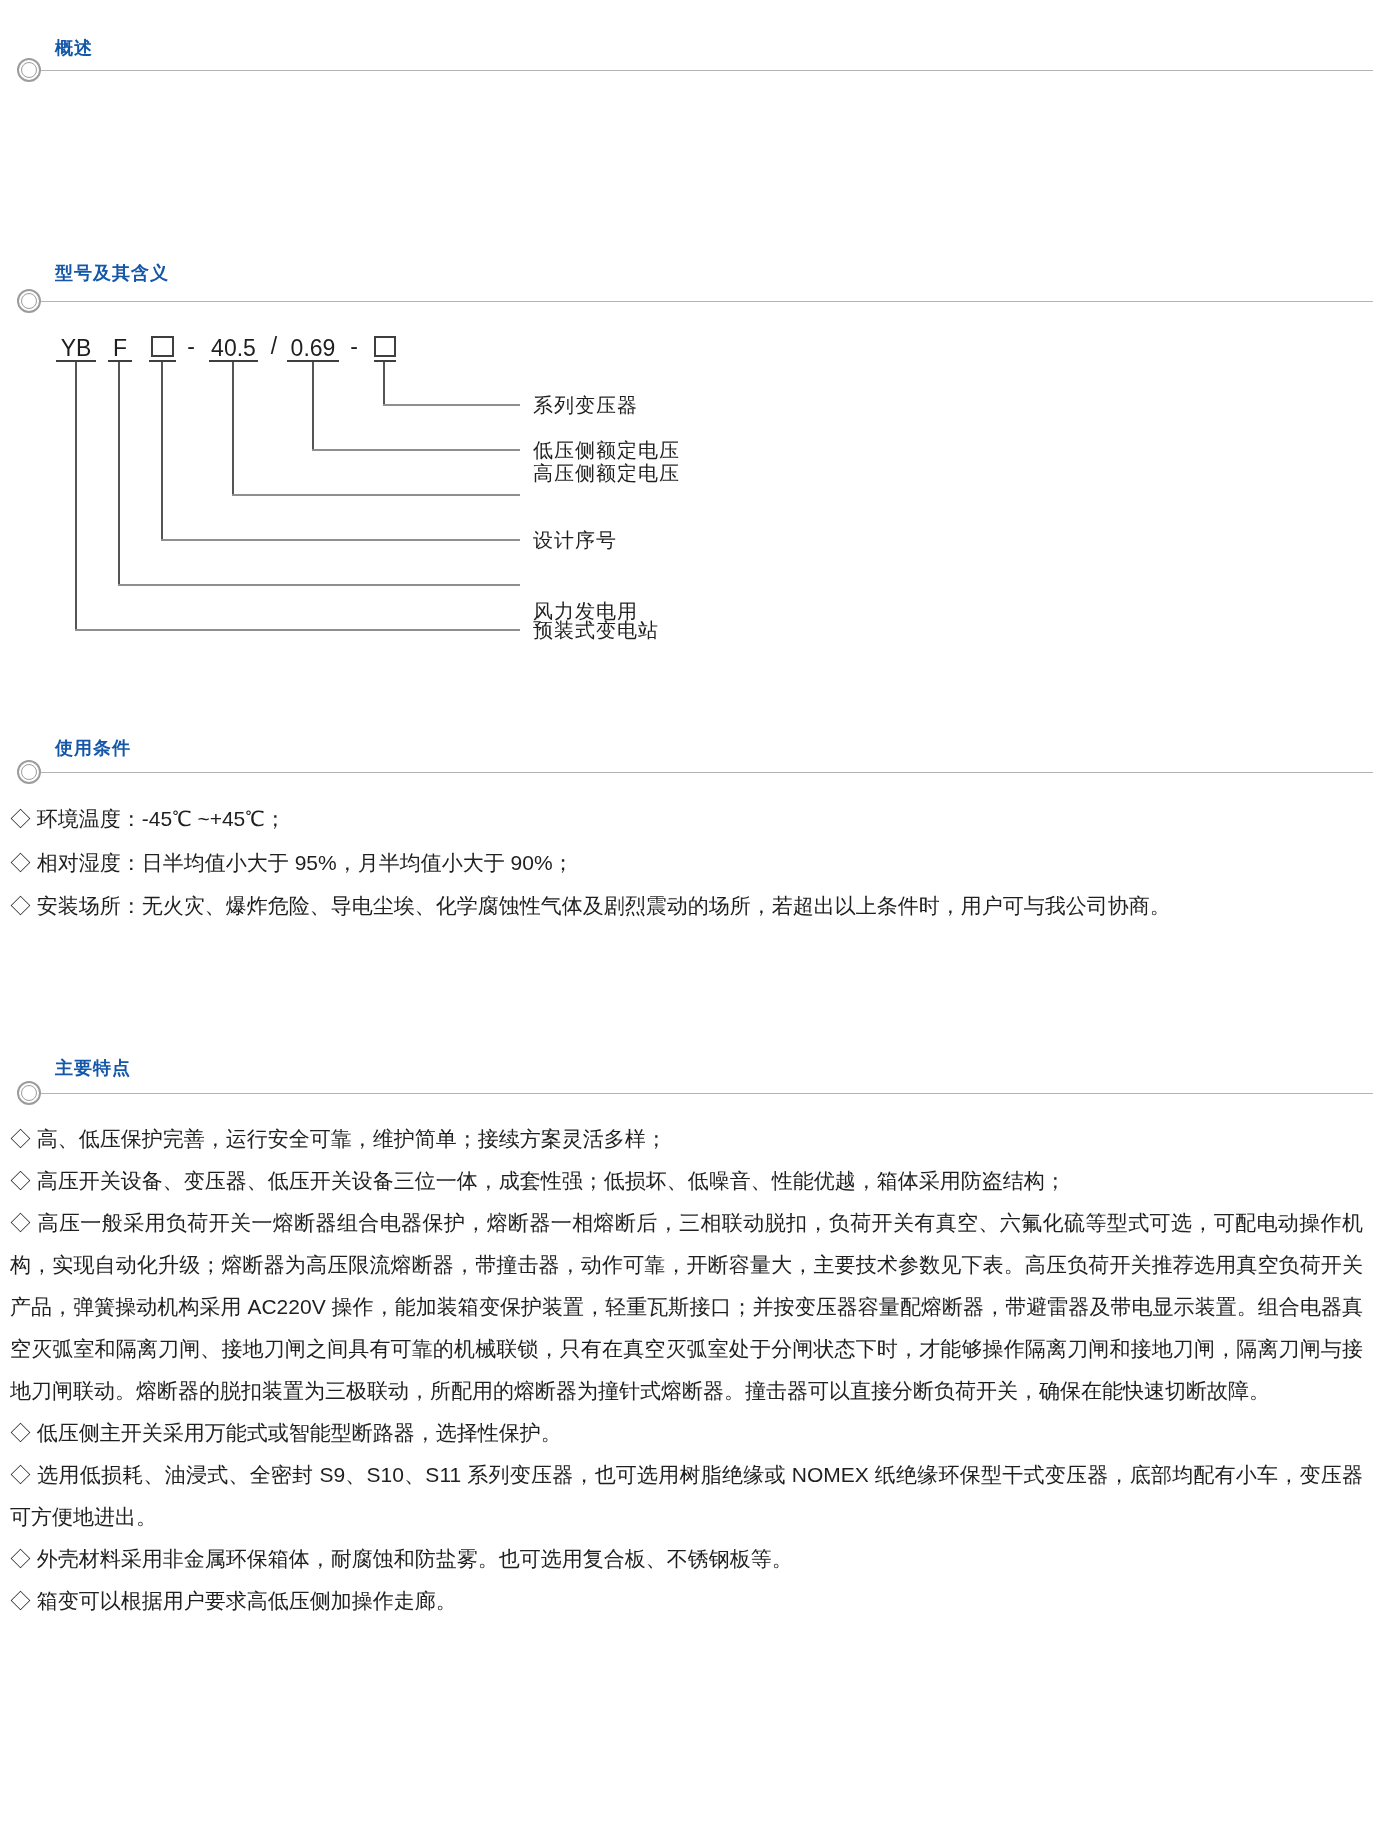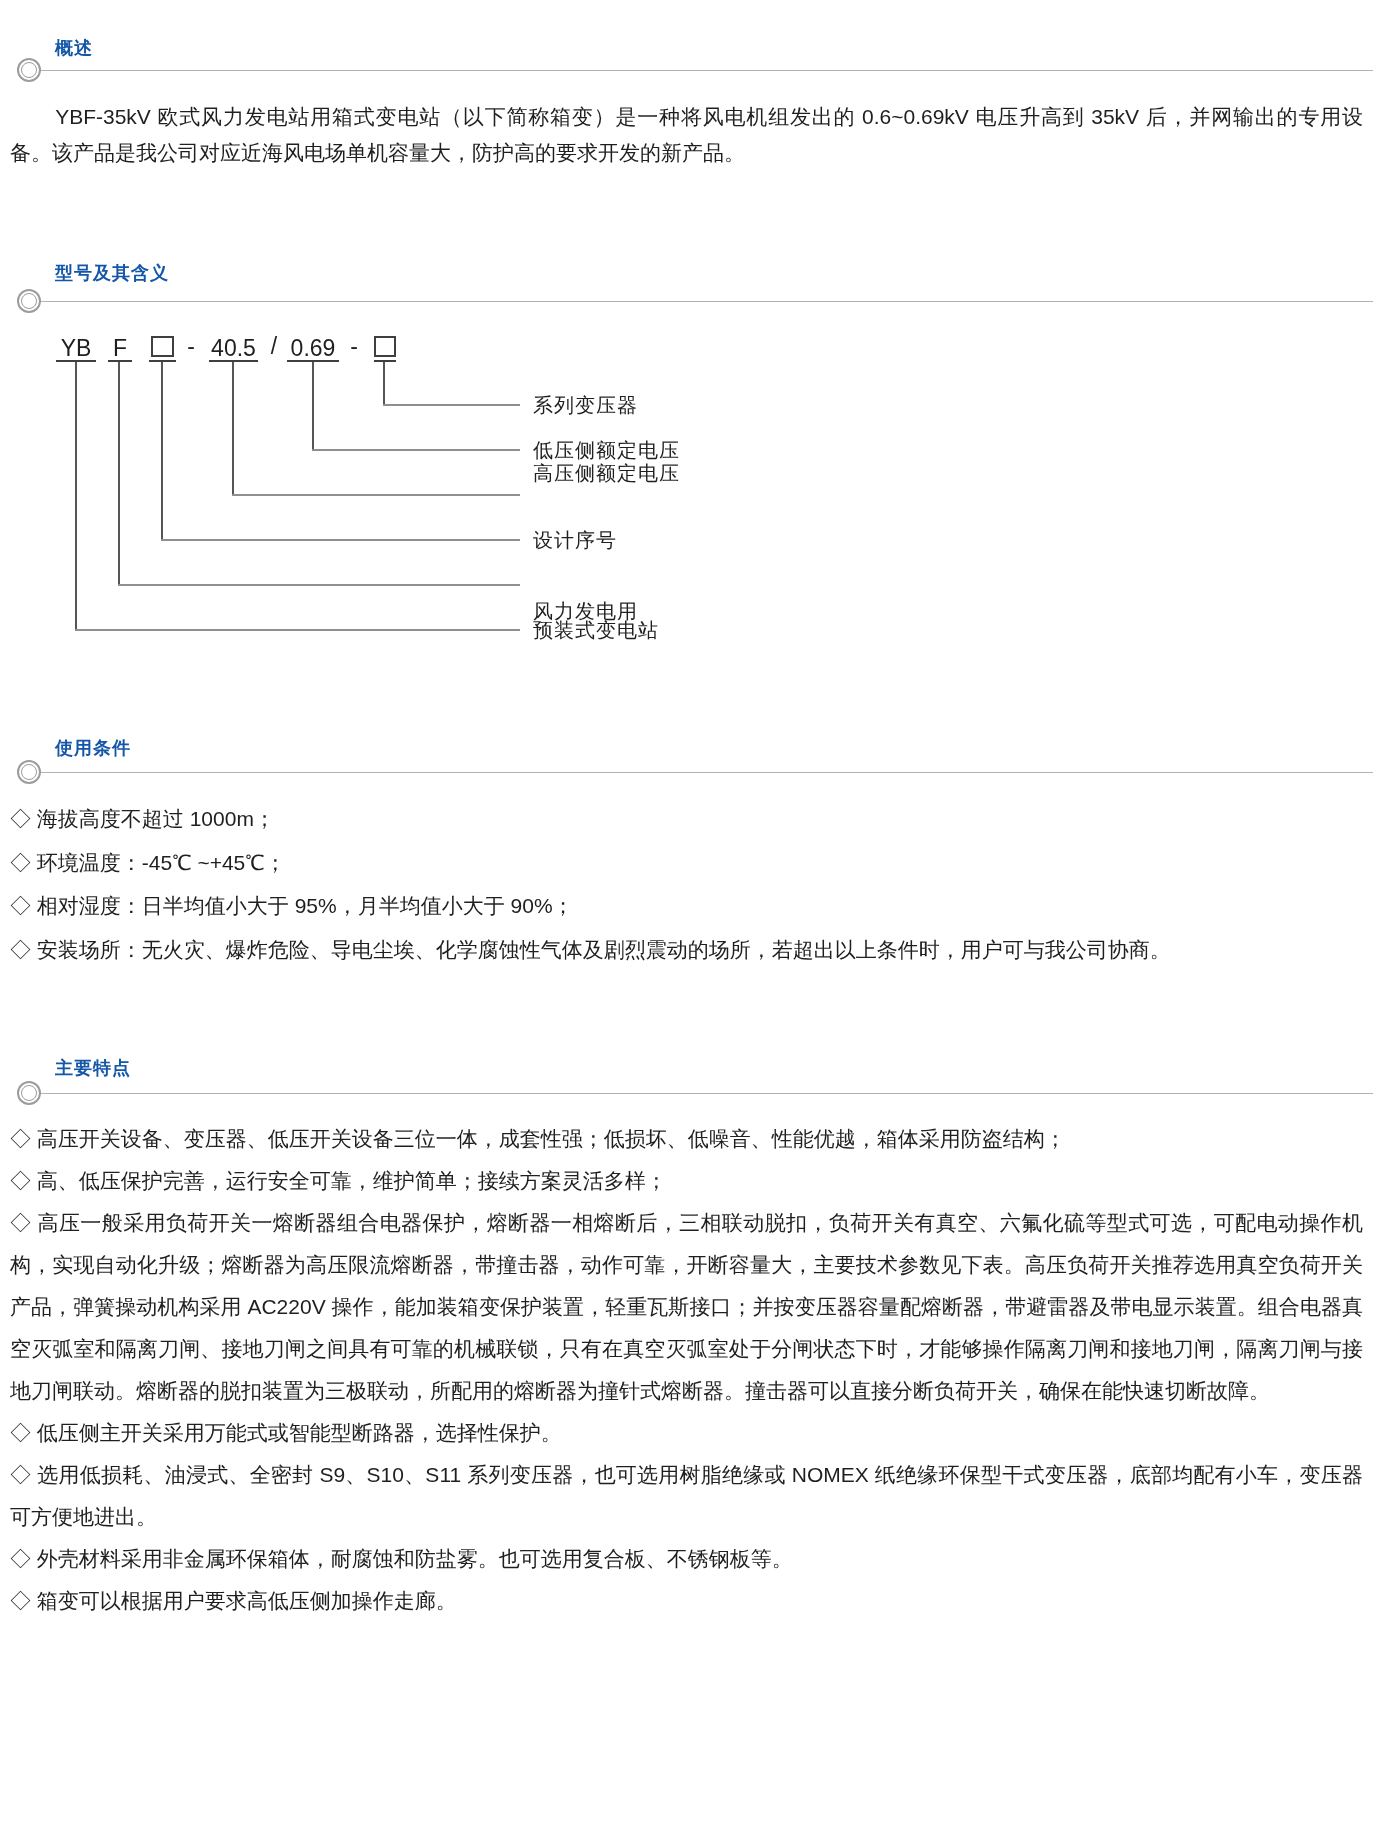--- a/index.html
+++ b/index.html
@@ -71,21 +71,20 @@
   }
 </style>
 </head>
 <body>
 
 <div id="page">
 
   <div class="sec-title" style="top:33px;">概述</div>
   <div class="sec-rule" style="top:70px;"></div>
   <div class="ornament" style="top:58px;"></div>
-  <div class="para" style="top:99px;">YBF-35kV 欧式风力发电站用箱式变电站（以下简称箱变）是一种将风电机组发出的 0.6~0.69kV 电压升高到 35kV 后，并网输出的专用设备。该产品是我公司对应近海风电场单机容量大，防护高的要求开发的新产品。</div>
 
   <div class="sec-title" style="top:258px;">型号及其含义</div>
   <div class="sec-rule" style="top:301px;"></div>
   <div class="ornament" style="top:289px;"></div>
 
   <div class="seg" style="left:56px;width:40px;">YB</div>
   <div class="seg" style="left:108px;width:24px;">F</div>
   <div class="seg" style="left:149px;width:27px;">
       <span class="mbox"></span>
     </div>
@@ -116,32 +115,31 @@
   <div class="mlabel" style="top:437px;">低压侧额定电压</div>
   <div class="mlabel" style="top:460px;">高压侧额定电压</div>
   <div class="mlabel" style="top:527px;">设计序号</div>
   <div class="mlabel" style="top:572px;margin-top:26px;">风力发电用</div>
   <div class="mlabel" style="top:617px;">预装式变电站</div>
 
   <div class="sec-title" style="top:733px;">使用条件</div>
   <div class="sec-rule" style="top:772px;"></div>
   <div class="ornament" style="top:760px;"></div>
   <div class="blist" style="top:797px;">
-    <p>◇ 海拔高度不超过 1000m；</p>
     <p>◇ 环境温度：-45℃ ~+45℃；</p>
     <p>◇ 相对湿度：日半均值小大于 95%，月半均值小大于 90%；</p>
     <p>◇ 安装场所：无火灾、爆炸危险、导电尘埃、化学腐蚀性气体及剧烈震动的场所，若超出以上条件时，用户可与我公司协商。</p>
   </div>
 
   <div class="sec-title" style="top:1053px;">主要特点</div>
   <div class="sec-rule" style="top:1093px;"></div>
   <div class="ornament" style="top:1081px;"></div>
   <div class="flist" style="top:1118px;">
+    <p>◇ 高、低压保护完善，运行安全可靠，维护简单；接续方案灵活多样；</p>
     <p>◇ 高压开关设备、变压器、低压开关设备三位一体，成套性强；低损坏、低噪音、性能优越，箱体采用防盗结构；</p>
-    <p>◇ 高、低压保护完善，运行安全可靠，维护简单；接续方案灵活多样；</p>
     <p>◇ 高压一般采用负荷开关一熔断器组合电器保护，熔断器一相熔断后，三相联动脱扣，负荷开关有真空、六氟化硫等型式可选，可配电动操作机构，实现自动化升级；熔断器为高压限流熔断器，带撞击器，动作可靠，开断容量大，主要技术参数见下表。高压负荷开关推荐选用真空负荷开关产品，弹簧操动机构采用 AC220V 操作，能加装箱变保护装置，轻重瓦斯接口；并按变压器容量配熔断器，带避雷器及带电显示装置。组合电器真空灭弧室和隔离刀闸、接地刀闸之间具有可靠的机械联锁，只有在真空灭弧室处于分闸状态下时，才能够操作隔离刀闸和接地刀闸，隔离刀闸与接地刀闸联动。熔断器的脱扣装置为三极联动，所配用的熔断器为撞针式熔断器。撞击器可以直接分断负荷开关，确保在能快速切断故障。</p>
     <p>◇ 低压侧主开关采用万能式或智能型断路器，选择性保护。</p>
     <p>◇ 选用低损耗、油浸式、全密封 S9、S10、S11 系列变压器，也可选用树脂绝缘或 NOMEX 纸绝缘环保型干式变压器，底部均配有小车，变压器可方便地进出。</p>
     <p>◇ 外壳材料采用非金属环保箱体，耐腐蚀和防盐雾。也可选用复合板、不锈钢板等。</p>
     <p>◇ 箱变可以根据用户要求高低压侧加操作走廊。</p>
   </div>
 
 </div>
 
 </body></html>

